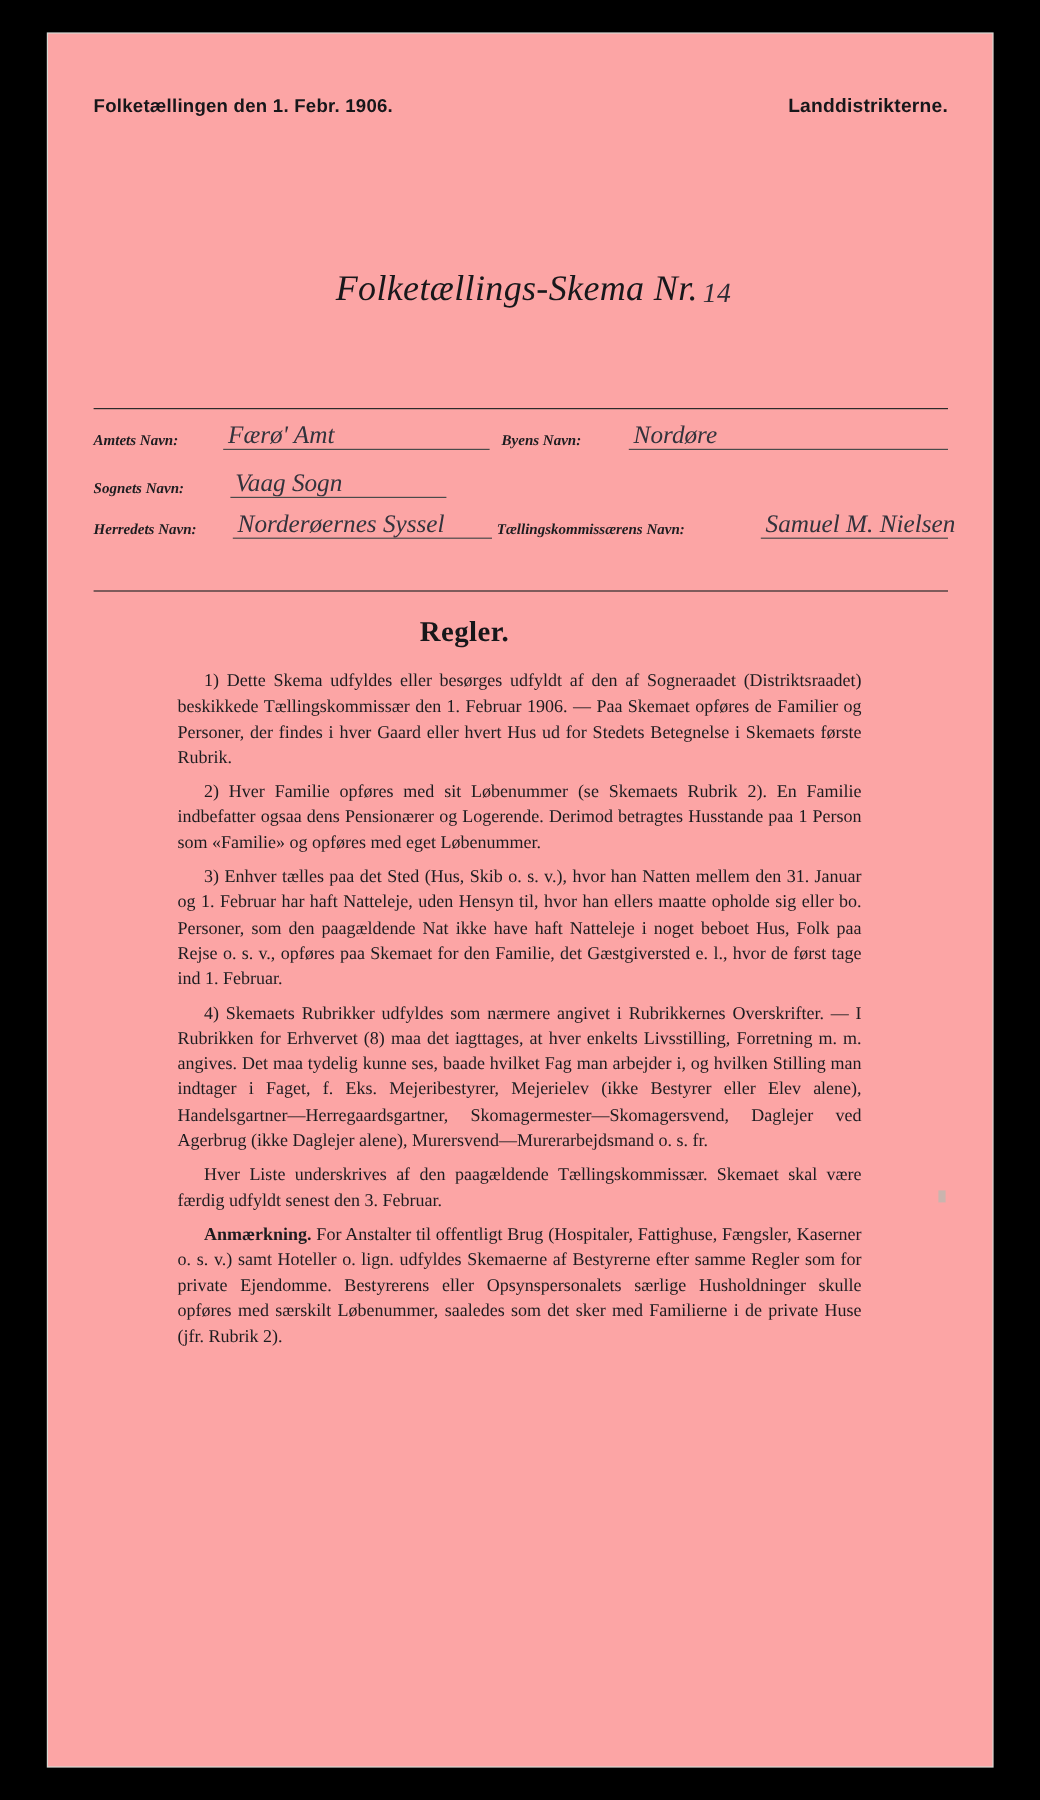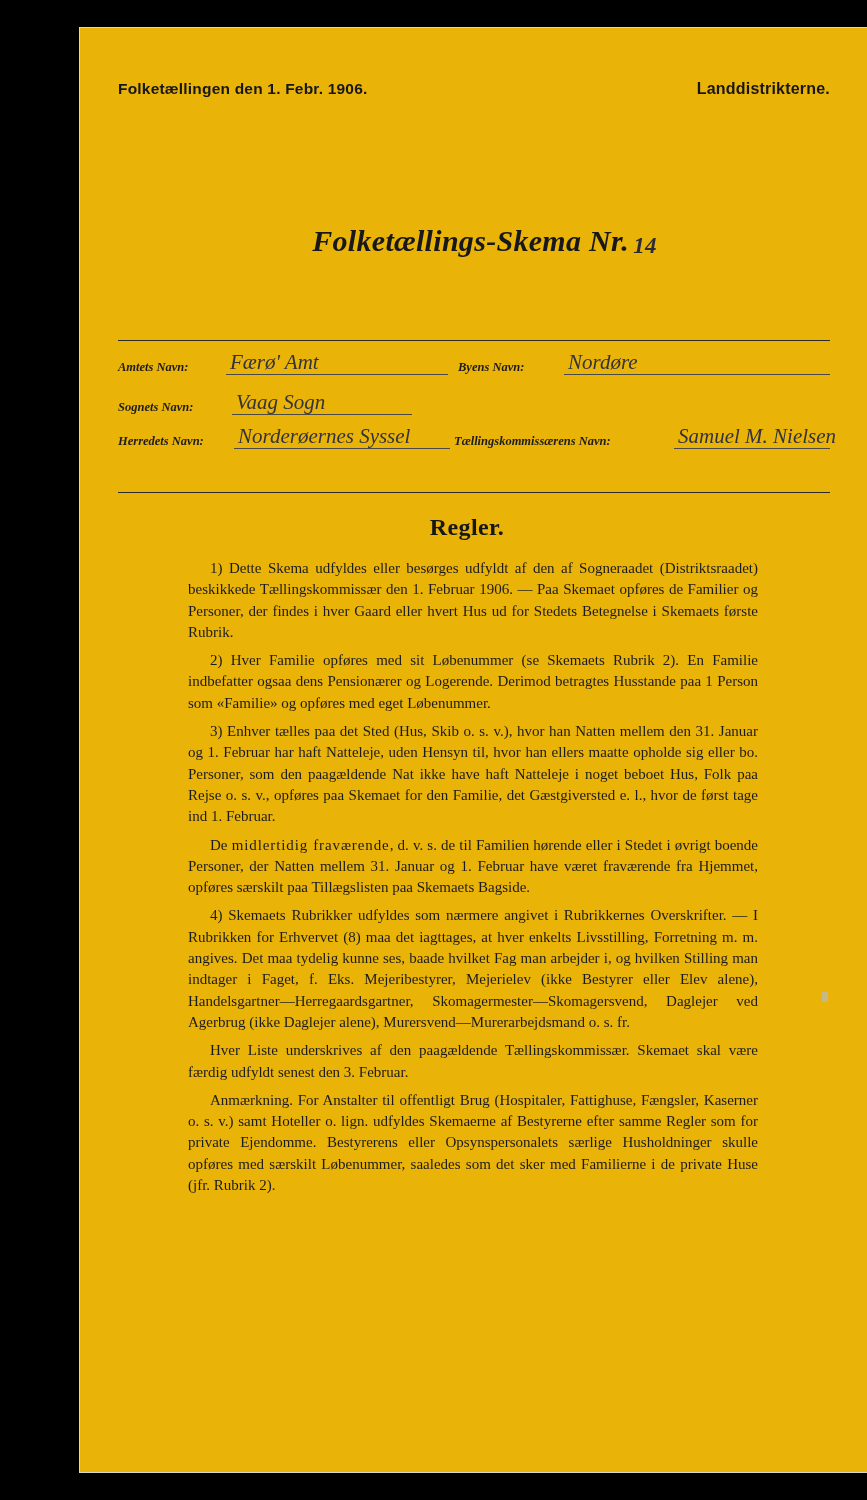--- a/index.html
+++ b/index.html
@@ -12,23 +12,22 @@
     height: 1500px;
     font-family: "Liberation Serif", serif;
     overflow: hidden;
   }
   .page {
     position: absolute;
     left: 40px;
     top: 28px;
     width: 787px;
     height: 1444px;
-    background: #eab308;
+    background: #fca5a5;
     box-shadow: 0 0 0 1px #d8d8d2;
-    margin-left: 40px;
   }
   .sheet-inner {
     position: absolute;
     left: 0; top: 0; right: 0; bottom: 0;
     padding: 0;
   }
   
   .top-row {
     position: absolute;
     left: 38px;
@@ -49,21 +48,21 @@
   .title-block {
     position: absolute;
     left: 0;
     top: 196px;
     width: 787px;
     text-align: center;
   }
   .main-title {
     font-family: "Liberation Serif", serif;
     font-size: 30px;
-    font-weight: bold;
+    font-weight: normal;
     font-style: italic;
     color: #18181b;
     letter-spacing: 0.3px;
     padding-left: 22px;
   }
   .main-title .nr-label { font-style: italic; }
   .hand-nr {
     font-family: "Liberation Serif", serif;
     font-style: italic;
     font-size: 23px;
@@ -131,37 +130,36 @@
     position: absolute;
     left: 0;
     top: 486px;
     width: 694px;
     text-align: center;
     font-size: 24px;
     font-weight: bold;
     font-family: "Liberation Serif", serif;
     color: #17171a;
     letter-spacing: 0.4px;
-    padding-left: 40px;
   }
   .rules {
     position: absolute;
     left: 108px;
     top: 530px;
     width: 570px;
     font-size: 15px;
     line-height: 1.42;
     color: #1c1c1f;
     text-align: justify;
   }
   .rules p {
     margin: 0 0 7px 0;
     text-indent: 22px;
   }
-  .rules b { font-weight: normal; }
+  .rules b { font-weight: bold; }
   .rules .spaced {
     letter-spacing: 0.9px;
   }
 
   
   .hand-bottom {
     position: absolute;
     left: 140px;
     top: 1240px;
     font-family: "Liberation Serif", serif;
@@ -228,21 +226,20 @@
         <span class="underline" style="left:556px; top:22px; width:156px;"></span>
       </div>
     </div>
 
     <div class="regler-title">Regler.</div>
 
     <div class="rules">
       <p>1) Dette Skema udfyldes eller besørges udfyldt af den af Sogneraadet (Distriktsraadet) beskikkede Tællingskommissær den 1. Februar 1906. — Paa Skemaet opføres de Familier og Personer, der findes i hver Gaard eller hvert Hus ud for Stedets Betegnelse i Skemaets første Rubrik.</p>
       <p>2) Hver Familie opføres med sit Løbenummer (se Skemaets Rubrik 2). En Familie indbefatter ogsaa dens Pensionærer og Logerende. Derimod betragtes Husstande paa 1 Person som «Familie» og opføres med eget Løbenummer.</p>
       <p>3) Enhver tælles paa det Sted (Hus, Skib o. s. v.), hvor han Natten mellem den 31. Januar og 1. Februar har haft Natteleje, uden Hensyn til, hvor han ellers maatte opholde sig eller bo. Personer, som den paagældende Nat ikke have haft Natteleje i noget beboet Hus, Folk paa Rejse o. s. v., opføres paa Skemaet for den Familie, det Gæstgiversted e. l., hvor de først tage ind 1. Februar.</p>
-      <p>De <span class="spaced">midlertidig fraværende</span>, d. v. s. de til Familien hørende eller i Stedet i øvrigt boende Personer, der Natten mellem 31. Januar og 1. Februar have været fraværende fra Hjemmet, opføres særskilt paa Tillægslisten paa Skemaets Bagside.</p>
       <p>4) Skemaets Rubrikker udfyldes som nærmere angivet i Rubrikkernes Overskrifter. — I Rubrikken for Erhvervet (8) maa det iagttages, at hver enkelts Livsstilling, Forretning m. m. angives. Det maa tydelig kunne ses, baade hvilket Fag man arbejder i, og hvilken Stilling man indtager i Faget, f. Eks. Mejeribestyrer, Mejerielev (ikke Bestyrer eller Elev alene), Handelsgartner—Herregaardsgartner, Skomagermester—Skomagersvend, Daglejer ved Agerbrug (ikke Daglejer alene), Murersvend—Murerarbejdsmand o. s. fr.</p>
       <p>Hver Liste underskrives af den paagældende Tællingskommissær. Skemaet skal være færdig udfyldt senest den 3. Februar.</p>
       <p>
         <b>Anmærkning.</b>
         <span>For Anstalter til offentligt Brug (Hospitaler, Fattighuse, Fængsler, Kaserner o. s. v.) samt Hoteller o. lign. udfyldes Skemaerne af Bestyrerne efter samme Regler som for private Ejendomme. Bestyrerens eller Opsynspersonalets særlige Husholdninger skulle opføres med særskilt Løbenummer, saaledes som det sker med Familierne i de private Huse (jfr. Rubrik 2).</span>
       </p>
     </div>
 
 
     <div class="edge-mark" style="left:742px; top:964px;"></div>

